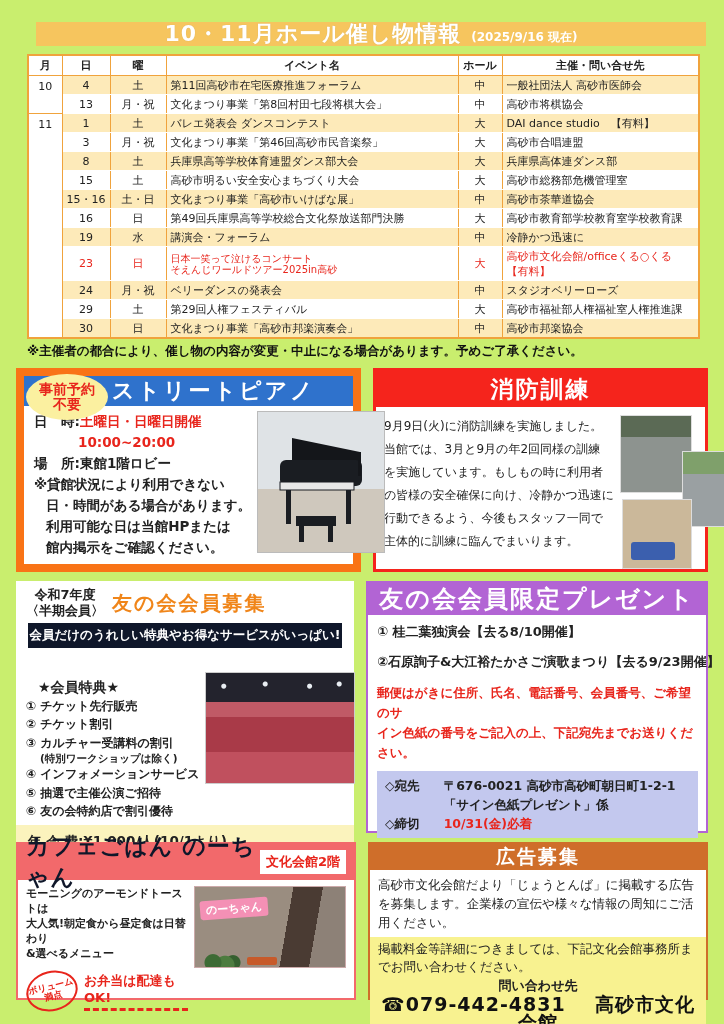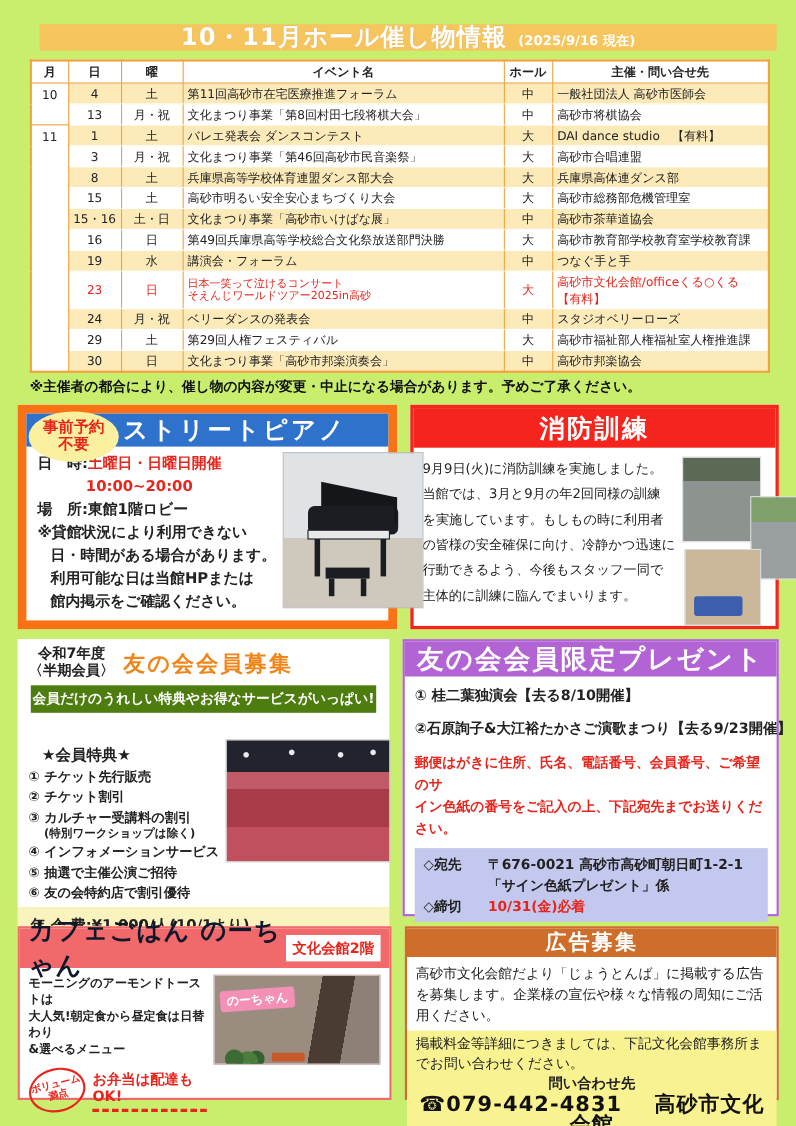--- a/index.html
+++ b/index.html
@@ -59,21 +59,21 @@
   .fp2 { right:0; top:36px; width:66px; height:76px; background:linear-gradient(#7fa06b 0 30%, #9aa0a2 30% 100%); }
   .fp3 { left:4px; top:84px; width:70px; height:70px; background:linear-gradient(#cbb89a 0 100%); }
   .fp3::after { content:""; position:absolute; left:8px; bottom:8px; width:44px; height:18px; background:#3b5fae; border-radius:3px; }
 
   
   .mem-box { height:252px; display:flex; flex-direction:column; }
   .mem-main { background:#fff; flex:1; padding:6px 10px 4px 10px; }
   .mem-head { display:flex; align-items:center; gap:8px; }
   .mem-era { font-size:13px; font-weight:bold; color:#222; line-height:16px; text-align:center; }
   .mem-title { color:#f08519; font-weight:bold; font-size:20px; letter-spacing:2px; white-space:nowrap; }
-  .mem-tag { background:#4d7c0f; color:#fff; font-size:12.5px; font-weight:bold; text-align:center;
+  .mem-tag { background:#0f172a; color:#fff; font-size:12.5px; font-weight:bold; text-align:center;
              padding:4px 0; margin:4px 2px 6px 2px; }
   .mem-cols { display:flex; gap:6px; }
   .mem-benefits { font-size:12px; font-weight:bold; color:#222; line-height:18.5px; white-space:nowrap; }
   .mem-benefits .bt { font-size:14px; padding-left:12px;margin-top:24px; }
   .mem-benefits .note { font-size:10.5px; padding-left:14px; line-height:13px; }
   .hall-photo { width:150px; height:112px; flex:none; margin-top:18px; border:1px solid #ccc;
     background:
       radial-gradient(circle at 12% 12%, #e8edf2 0 2px, transparent 3px),
       radial-gradient(circle at 40% 10%, #e8edf2 0 2px, transparent 3px),
       radial-gradient(circle at 70% 12%, #e8edf2 0 2px, transparent 3px),
@@ -205,21 +205,21 @@
         <td class="c">日</td>
         <td>第49回兵庫県高等学校総合文化祭放送部門決勝</td>
         <td class="c">大</td>
         <td>高砂市教育部学校教育室学校教育課</td>
       </tr>
       <tr class="alt">
         <td class="c">19</td>
         <td class="c">水</td>
         <td>講演会・フォーラム</td>
         <td class="c">中</td>
-        <td>つなぐ手と手</td>
+        <td>冷静かつ迅速に</td>
       </tr>
       <tr class="red-row">
         <td class="c">23</td>
         <td class="c">日</td>
         <td>
           <div class="two-line">
             <div>日本一笑って泣けるコンサート</div>
             <div>そえんじワールドツアー2025in高砂</div>
           </div>
         </td>

